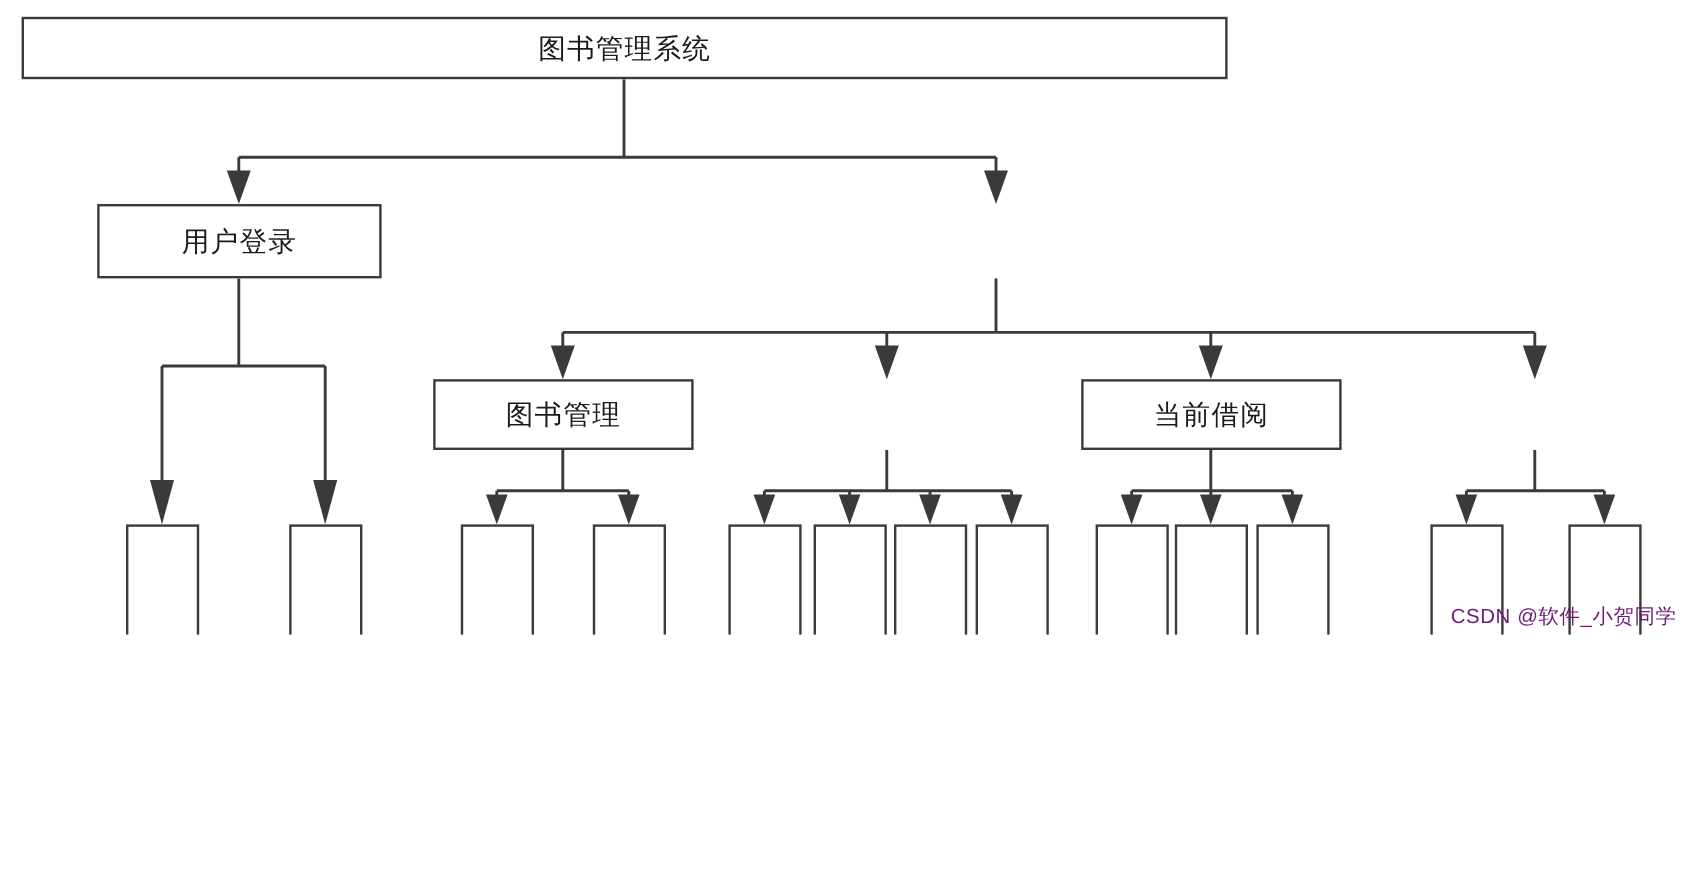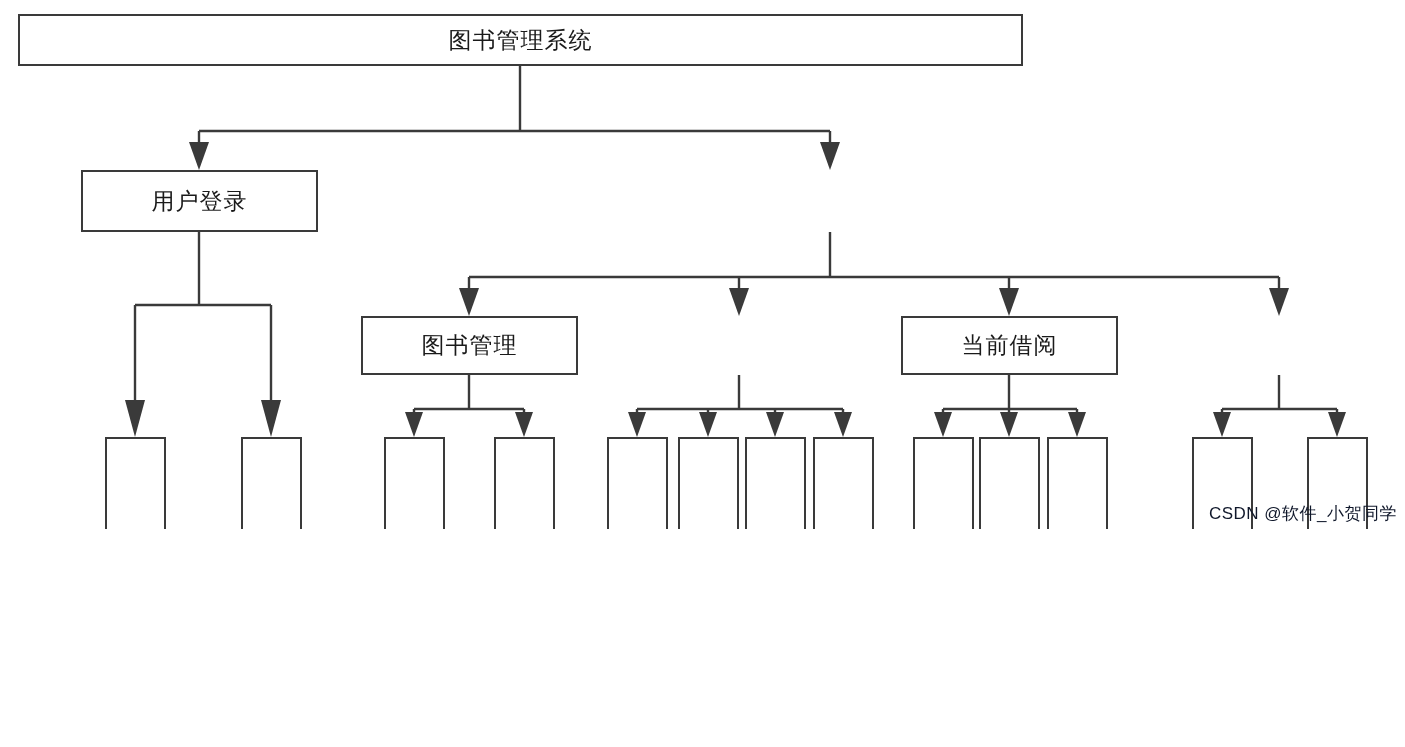--- a/index.html
+++ b/index.html
@@ -63,21 +63,21 @@
     fill: none;
   }
   .arrowhead {
     fill: #3a3a3a;
   }
   #watermark {
     position: absolute;
     right: 8px;
     bottom: 4px;
     font-size: 17px;
-    color: #0f172a;
+    color: #701a75;
     letter-spacing: 0.5px;
     white-space: nowrap;
   }
 </style>
 </head>
 <body>
 
 <div id="canvas">
 
   <svg id="wires" viewBox="0 0 1405 747">

